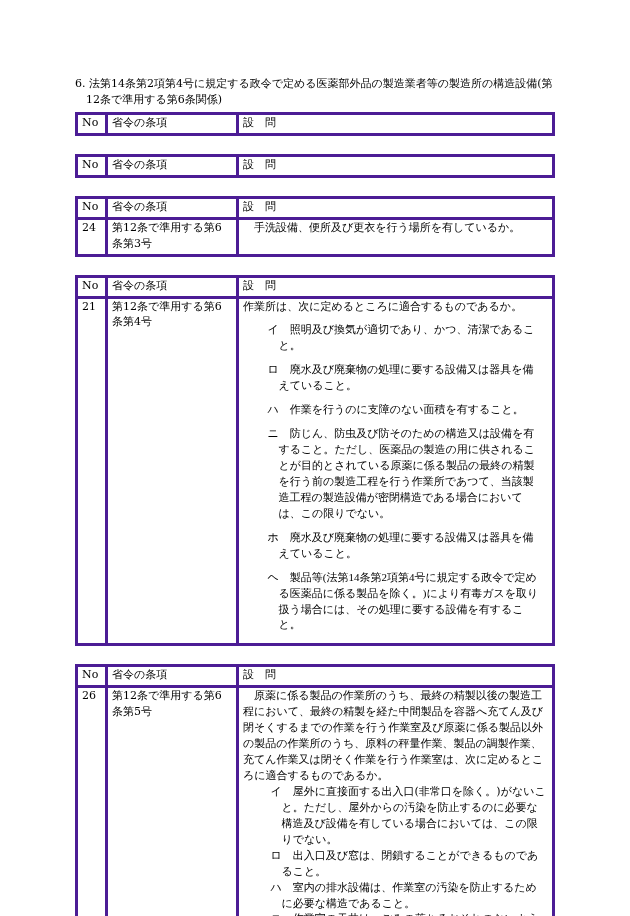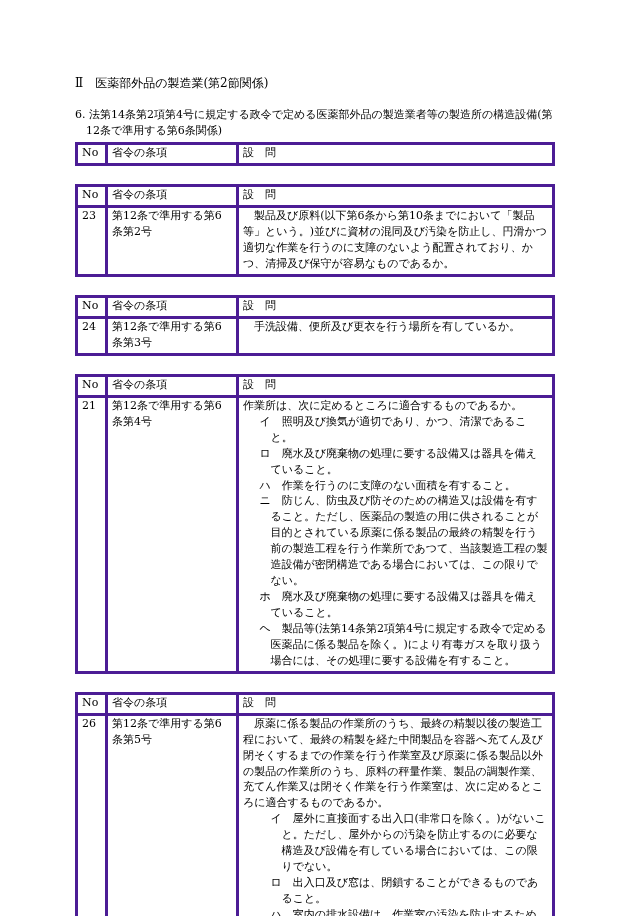--- a/index.html
+++ b/index.html
@@ -51,36 +51,36 @@
     text-align: left;
     font-weight: normal;
   }
   .q-table th {
     height: 15px;
   }
   col.col-no { width: 30px; }
   col.col-clause { width: 131px; }
   .q-intro { margin: 0; }
   .q-item {
-    margin: 0;
+    margin: 8px;
     padding-left: 2.5em;
     text-indent: -1em;
+    font-family: Liberation Serif, serif;
   }
   .q-item-deep {
     margin: 0;
     padding-left: 3.5em;
     text-indent: -1em;
   }
 </style>
 </head>
 <body>
 
 <div class="page">
 
-  <div class="doc-title">Ⅱ　医薬部外品の製造業(第2節関係)</div>
 
   <div class="section-heading">6. 法第14条第2項第4号に規定する政令で定める医薬部外品の製造業者等の製造所の構造設備(第12条で準用する第6条関係)</div>
 
   <table class="q-table first">
     <colgroup>
         <col class="col-no">
         <col class="col-clause">
         <col>
       </colgroup>
     <tbody>
@@ -96,27 +96,20 @@
     <colgroup>
         <col class="col-no">
         <col class="col-clause">
         <col>
       </colgroup>
     <tbody>
       <tr>
         <th>No</th>
         <th>省令の条項</th>
         <th>設　問</th>
-      </tr>
-      <tr>
-        <td>23</td>
-        <td>第12条で準用する第6条第2号</td>
-        <td>
-          <p class="q-intro">　製品及び原料(以下第6条から第10条までにおいて「製品等」という。)並びに資材の混同及び汚染を防止し、円滑かつ適切な作業を行うのに支障のないよう配置されており、かつ、清掃及び保守が容易なものであるか。</p>
-        </td>
       </tr>
     </tbody>
   </table>
 
   <table class="q-table">
     <colgroup>
         <col class="col-no">
         <col class="col-clause">
         <col>
       </colgroup>

